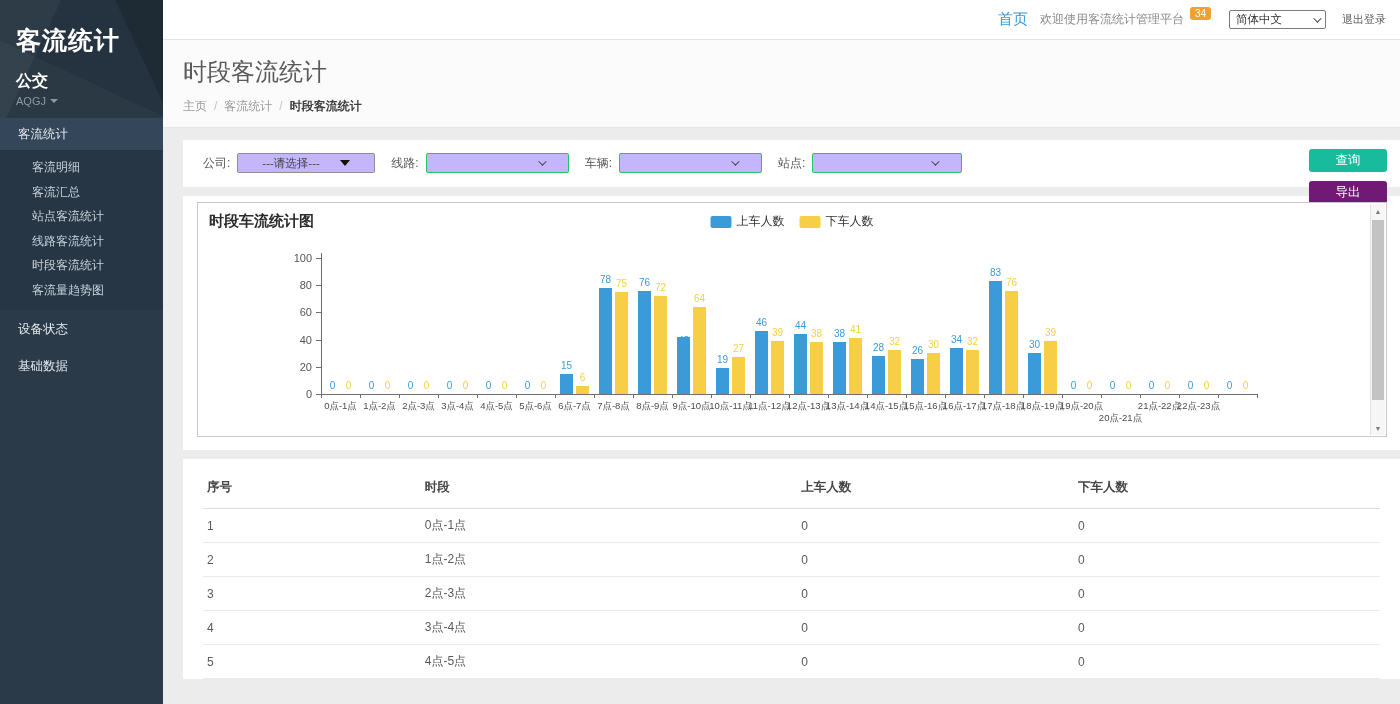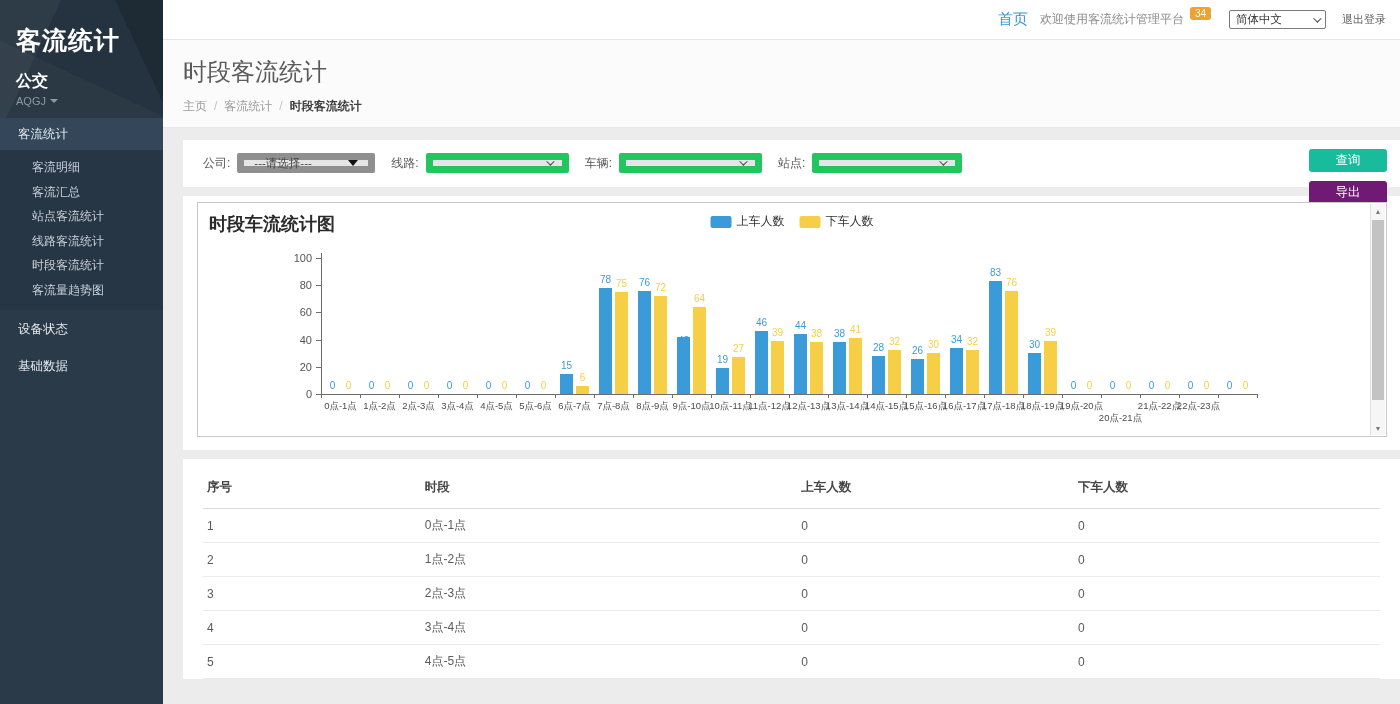--- a/index.html
+++ b/index.html
@@ -44,39 +44,39 @@
 
   .content { flex:1; padding:12px 0 0 20px; background:#ececec; overflow:hidden; }
   .panel { background:#fff; margin-bottom:9px; }
 
   
   .filter-panel { position:relative; padding:13px 14px 14px 20px; }
   .frow { display:flex; align-items:center; }
   .frow + .frow { margin-top:11px; }
   .flabel { font-size:12px; color:#555; margin-right:7px; }
   .field { display:flex; align-items:center; margin-right:16px; }
-  .select { height:20px; border:7px solid #22c55e; border-radius:2px; background:#e5e5e5; display:flex; align-items:center;
-            justify-content:space-between; padding:0 10px; font-size:11.5px; color:#444; cursor:pointer; }
+  .select { height:20px; border:1px solid #22c55e; border-radius:2px; background:#c4b5fd; display:flex; align-items:center;
+            justify-content:space-between; padding:0 24px; font-size:11.5px; color:#444; cursor:pointer; }
   .select.legacy { border-color:#8f8f8f; }
   .tri { width:0; height:0; border-left:5px solid transparent; border-right:5px solid transparent; border-top:6px solid #111; }
   .chev { width:6px; height:6px; border-right:1.4px solid #444; border-bottom:1.4px solid #444; transform:rotate(45deg) translateY(-2px); }
   .select.tall { height:26px; border-color:#c7c7c7; border-radius:3px; }
   .date-input { height:26px; background:#ededed; border:1px solid #e0e0e0; color:#6b6b6b; font-size:12.5px;
                 display:flex; align-items:center; padding:0 10px; width:150px; }
   .date-sep { height:26px; width:27px; background:#fff; border-top:1px solid #e0e0e0; border-bottom:1px solid #e0e0e0;
               display:flex; align-items:center; justify-content:center; font-size:12px; color:#555; }
   .btn { position:absolute; right:13px; width:78px; height:23px; border:none; border-radius:3px; color:#fff;
          font-size:12.5px; cursor:pointer; font-family:Liberation Serif, serif; }
   .btn-query { top:9px; background:#18bc9c; }
   .btn-export { top:41px; background:#701a75; }
 
   
   .chart-panel { padding:6px 13px 13px 14px; }
   .chart-box { position:relative; height:235px; border:1px solid #c9c9c9; background:#fff; overflow:hidden; }
-  .chart-title { position:absolute; left:11px; top:9px; font-size:18px; font-weight:bold; color:#2b2b2b; }
+  .chart-title { position:absolute; left:11px; top:9px; font-size:15px; font-weight:bold; color:#2b2b2b; }
   .legend { position:absolute; top:10px; left:50%; transform:translateX(-50%); display:flex; gap:15px; }
   .legend-item { display:flex; align-items:center; gap:5px; cursor:pointer; }
   .legend-swatch { width:21px; height:12px; border-radius:2px; }
   .legend-label { font-size:12px; color:#333; }
   .plot { position:absolute; inset:0; }
   .axis { position:absolute; background:#6e6e6e; }
   .ytick-label { position:absolute; width:28px; text-align:right; font-size:11px; color:#555; }
   .bar { position:absolute; }
   .bar-val { position:absolute; width:26px; text-align:center; font-size:10px; }
   .xlabel { position:absolute; width:39px; text-align:center; font-size:9.5px; color:#4a4a4a; white-space:nowrap; display:flex; justify-content:center; }

